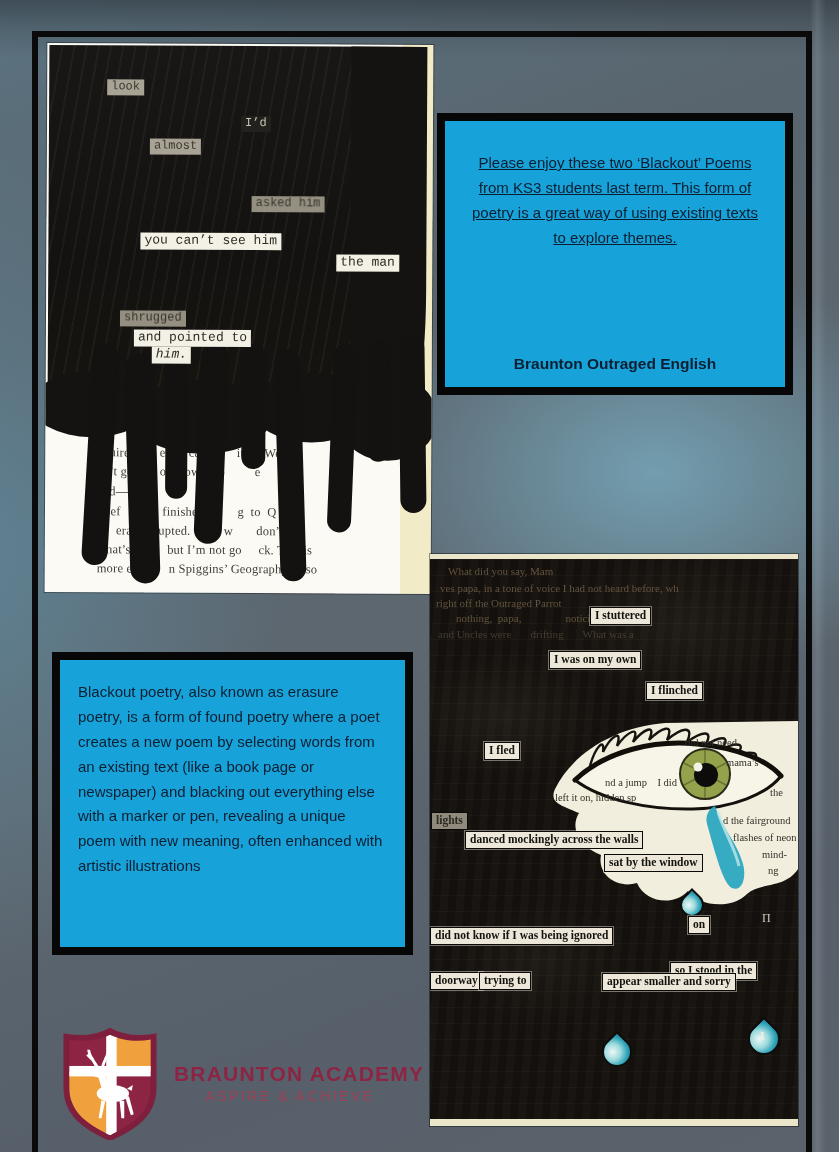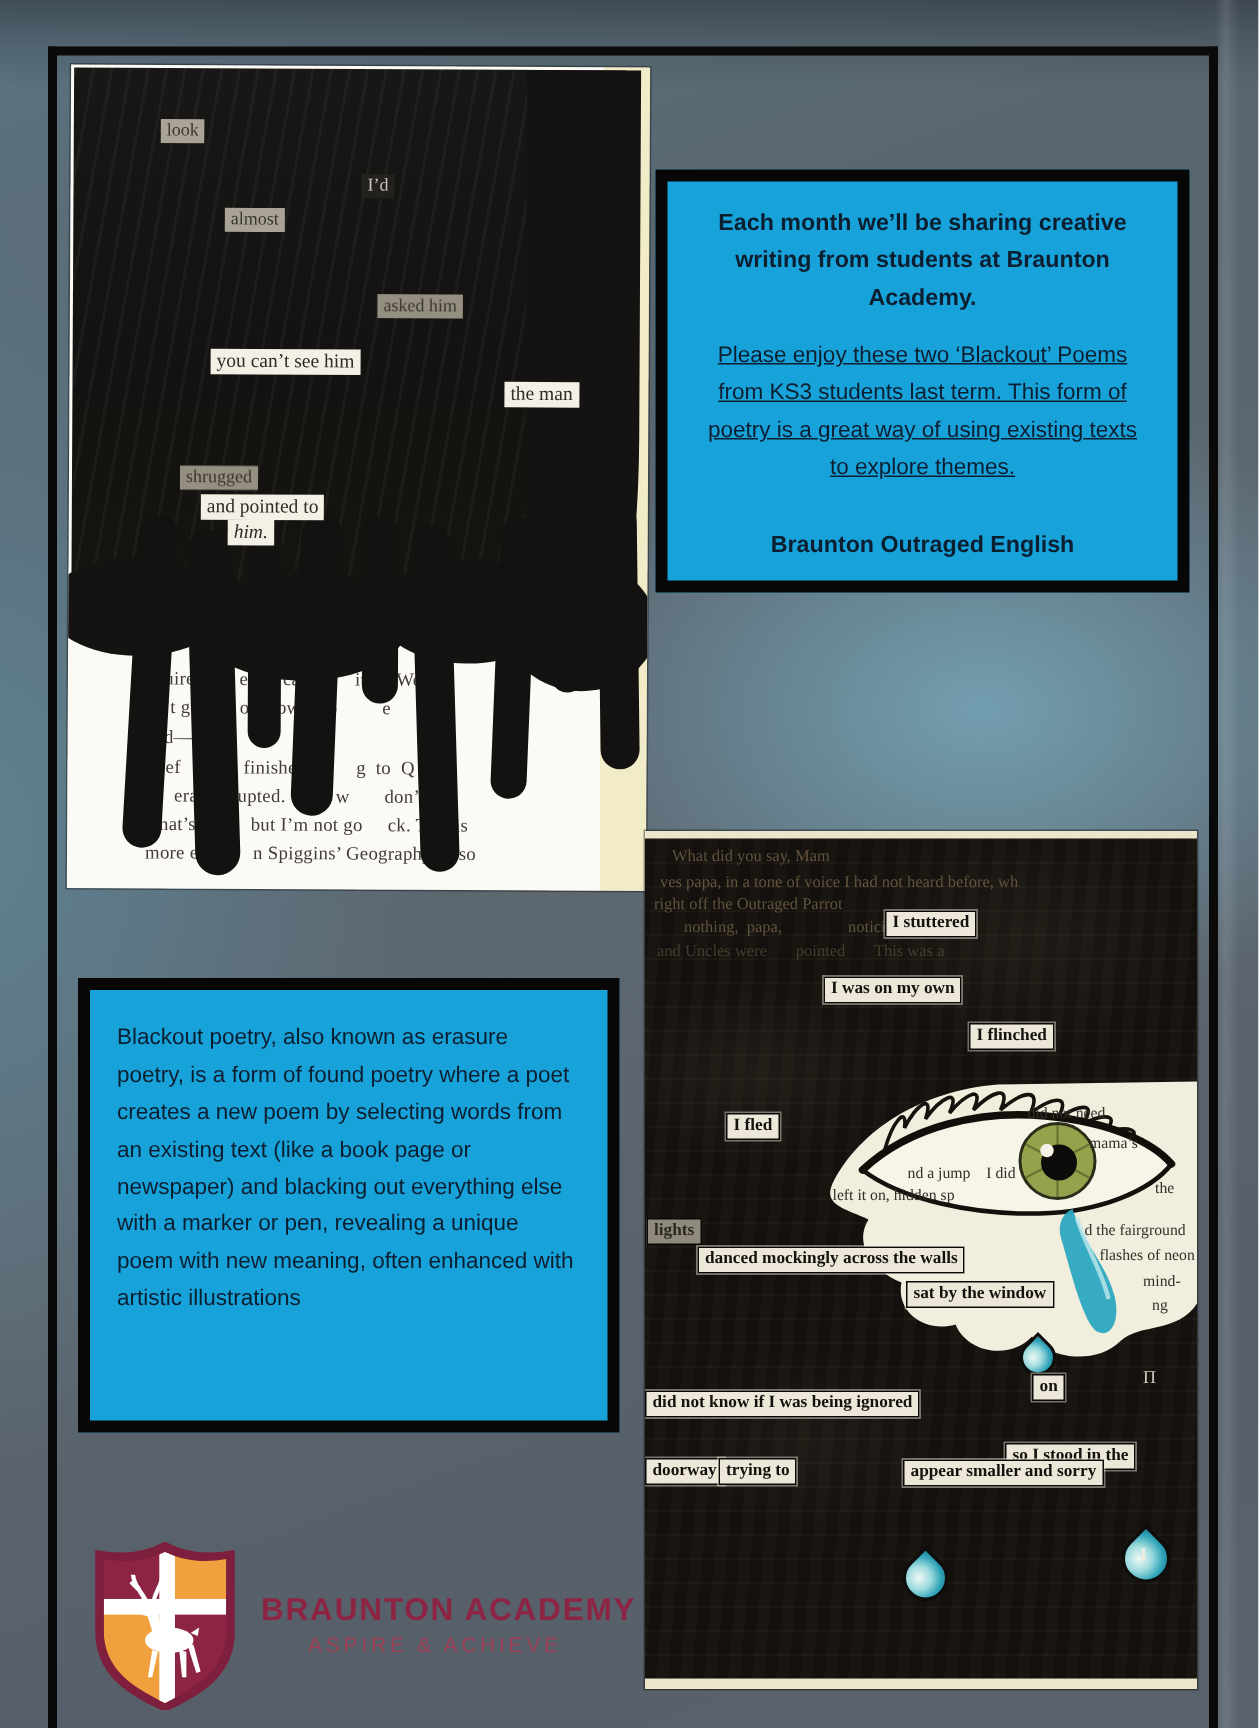--- a/index.html
+++ b/index.html
@@ -22,21 +22,21 @@
   .ink{position:absolute;left:2px;top:2px;right:16px;height:358px;
     background:
       repeating-linear-gradient(100deg, rgba(255,255,255,.04) 0 2px, rgba(0,0,0,0) 2px 12px),
       linear-gradient(180deg,#191715 0%,#131210 60%,#16140f 100%);}
   .ink-right{position:absolute;right:6px;top:2px;width:76px;height:408px;background:#151311;
     border-radius:0 0 40% 30%;}
   .bump{position:absolute;background:#141312;border-radius:50%;}
   .drip{position:absolute;background:#131211;border-radius:16px;}
   .bookline{position:absolute;left:52px;font-family:"Liberation Serif",serif;font-size:12.5px;
     color:#403d36;white-space:pre;letter-spacing:.2px;}
-  .w1{position:absolute;font-family:Liberation Serif, serif;font-size:12px;line-height:1.15;
+  .w1{position:absolute;font-family:Liberation Mono, monospace;font-size:12px;line-height:1.15;
     padding:1px 4px;background:#ded9cb;color:#2f2c26;white-space:nowrap;text-align:center;}
   .lb-dim{background:#a9a396;color:#3a362e;}
   .lb-dim2{background:#958f81;color:#39352c;filter:blur(.4px);}
   .lb-inv{background:#23211d;color:#c8c2b2;}
   .lb-bright{background:#f3f0e6;font-size:13px;}
   .lb-ital{font-style:italic;}
 
   
   .poem2{position:absolute;left:430px;top:554px;width:368px;height:572px;box-sizing:border-box;
     background:#17130f;border-top:5px solid #ebe5c9;border-bottom:7px solid #ebe5c9;overflow:hidden;
@@ -119,37 +119,36 @@
     <span class="w1 lb-dim" style="left:103px;top:95px">almost</span>
     <span class="w1 lb-dim2" style="left:205px;top:152px">asked him</span>
     <span class="w1 lb-bright" style="left:94px;top:189px">you can’t see him</span>
     <span class="w1 lb-bright" style="left:290px;top:210px">the  man</span>
     <span class="w1 lb-dim2" style="left:74px;top:267px">shrugged</span>
     <span class="w1 lb-bright" style="left:88px;top:286px">and pointed to</span>
     <span class="w1 lb-bright lb-ital" style="left:106px;top:303px">him.</span>
   </div>
 
   <div class="bluebox box-intro">
-    <h2>Each month we’ll be sharing creative writing from students at Braunton Academy.</h2>
     <div class="body">Please enjoy these two ‘Blackout’ Poems from KS3 students last term. This form of poetry is a great way of using existing texts to explore themes.</div>
     <div class="sig">Braunton Outraged English</div>
   </div>
 
   <div class="bluebox box-about">
     <div class="body">Blackout poetry, also known as erasure poetry, is a form of found poetry where a poet creates a new poem by selecting words from an existing text (like a book page or newspaper) and blacking out everything else with a marker or pen, revealing a unique poem with new meaning, often enhanced with artistic illustrations</div>
   </div>
 
   <div class="poem2">
     <div class="texture"></div>
 
     <span class="faintline" style="left:18px;top:6px">What did you say, Mam</span>
     <span class="faintline" style="left:10px;top:23px">ves papa, in a tone of voice I had not heard before, wh</span>
     <span class="faintline" style="left:6px;top:38px">right off the Outraged Parrot</span>
     <span class="faintline" style="left:26px;top:53px">nothing,  papa,                noticing  that   the</span>
-    <span class="faintline" style="left:8px;top:69px;opacity:.55">and Uncles were       pointed       This was a</span>
+    <span class="faintline" style="left:8px;top:69px;opacity:.55">and Uncles were       drifting       What was a</span>
 
     <svg class="blob-svg" viewBox="0 0 253 200">
       <path d="M10,70 C28,34 70,8 120,4 L253,2 L253,150 C240,170 215,163 202,175 C185,192 152,186 143,172 C128,188 100,183 92,164 C72,170 52,156 56,136 C36,128 24,110 34,94 C16,86 4,84 10,70 Z" fill="#f2eedd"></path>
       <path d="M45,47 C50,29 60,17 58,33 C66,17 78,9 72,27 C82,13 96,5 88,23 C98,11 112,3 104,21 C116,9 130,3 122,21 C136,9 150,5 142,23 C156,13 170,9 160,27 C174,17 188,15 176,31 C190,23 204,23 190,37 C206,31 220,33 204,45" fill="none" stroke="#16130f" stroke-width="2.4" stroke-linecap="round"></path>
       <path d="M30,61 C62,31 110,21 152,25 C196,29 224,43 236,57 C222,75 188,89 148,90 C104,91 56,81 30,61 Z" fill="#f7f4e8" stroke="#14110d" stroke-width="3"></path>
       <circle cx="160" cy="55" r="25" fill="#94a24c" stroke="#2c2d18" stroke-width="2"></circle>
       <path d="M160,31 L160,79 M139,44 L181,66 M139,66 L181,44" stroke="rgba(52,60,22,.45)" stroke-width="1.5"></path>
       <circle cx="161" cy="56" r="12" fill="#0d0c0a"></circle>
       <circle cx="153" cy="48" r="4.5" fill="#f4f1e6"></circle>
       <path d="M30,61 C62,31 110,21 152,25 C196,29 224,43 236,57" fill="none" stroke="#120f0b" stroke-width="5" stroke-linecap="round"></path>

